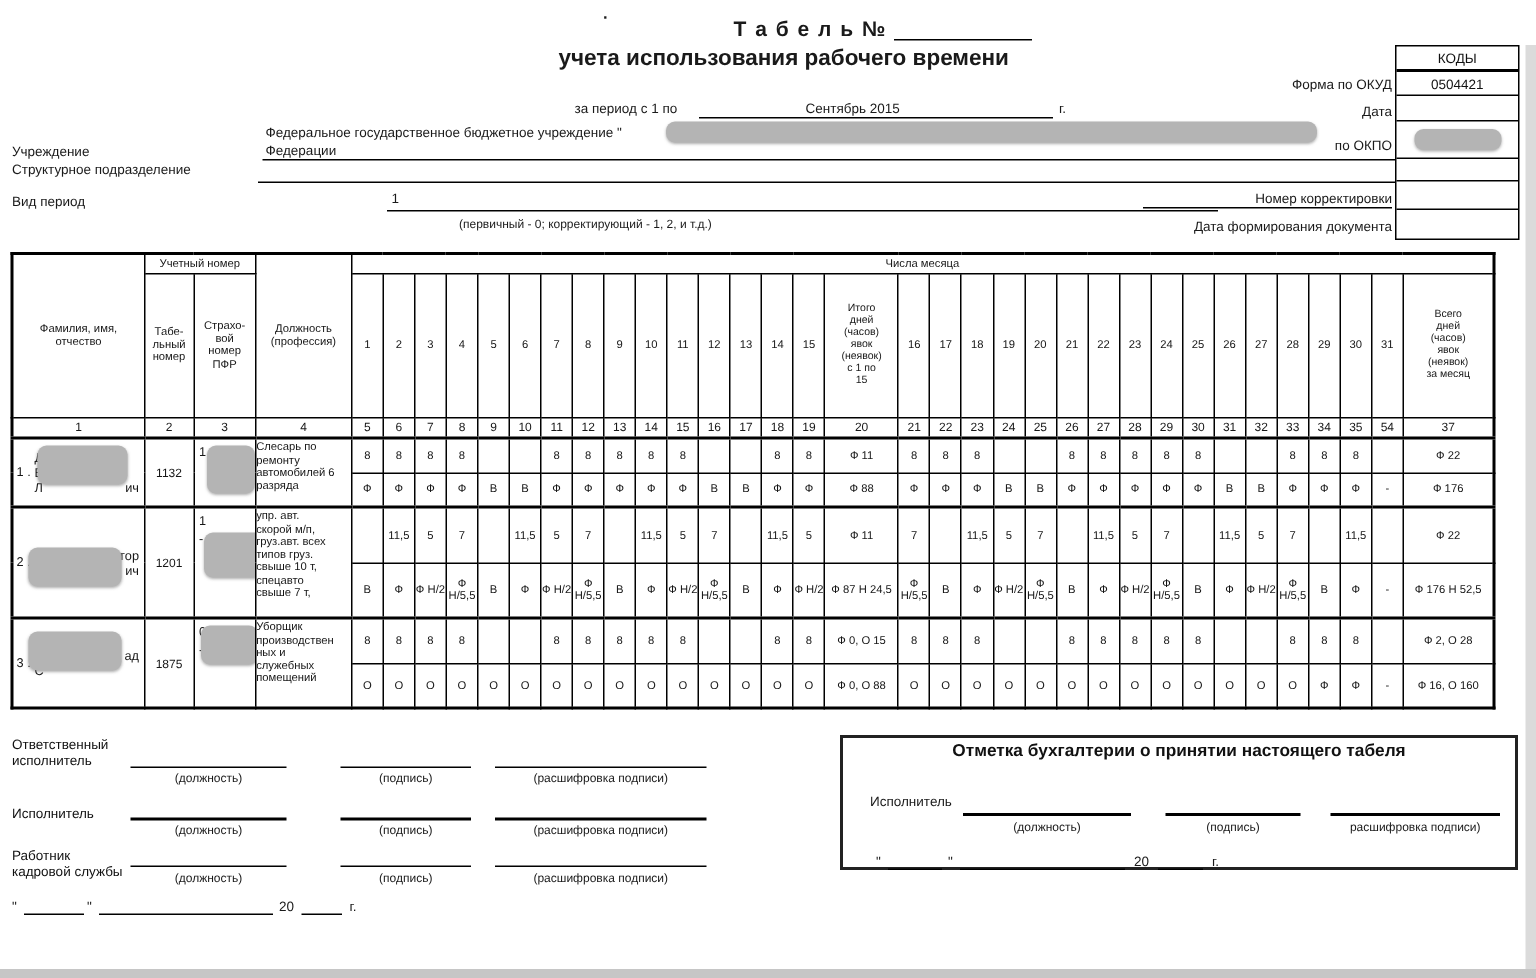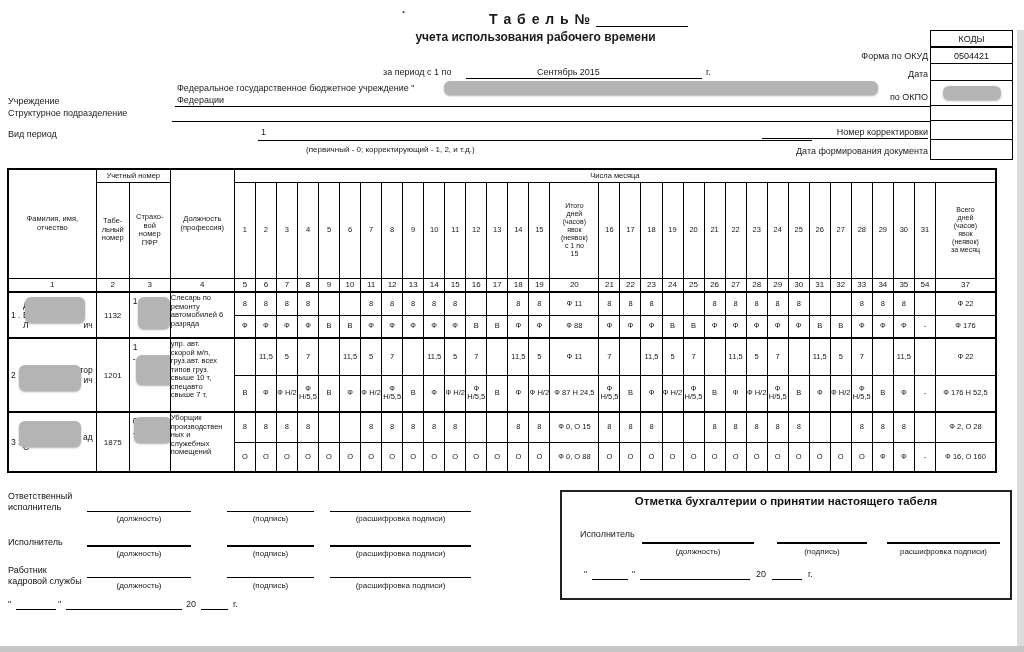--- a/index.html
+++ b/index.html
@@ -5,21 +5,21 @@
 *{margin:0;padding:0;box-sizing:border-box}
 html,body{width:1024px;height:652px}
 body{background:#fff;font-family:"Liberation Sans",sans-serif;color:#111;position:relative;overflow:hidden}
 .page{position:absolute;inset:0;background:#fff}
 .hlabel{position:absolute;font-size:9px;white-space:nowrap;color:#1a1a1a}
 .pre{white-space:pre-line}
 .ul{position:absolute;height:0;border-bottom:1px solid #000}
 .ul.thick{border-bottom-width:2px}
 .blob{position:absolute;background:#b4b4b4;border-radius:6px;box-shadow:0 1px 2px rgba(110,110,110,.55)}
 .title1{left:489px;top:11px;font-weight:bold;font-size:14px;letter-spacing:1px}
-.title2{left:368px;top:30px;width:335px;text-align:center;font-weight:bold;font-size:12px}
+.title2{left:355px;top:30px;width:335px;text-align:center;font-weight:bold;font-size:15px}
 .stray{left:402px;top:6px;font-weight:bold;font-size:11px}
 .rlabel{position:absolute;right:96px;font-size:9px;white-space:nowrap;text-align:right;color:#1a1a1a}
 .codes-box{position:absolute;left:930px;top:30px;width:83px;border:1px solid #000;background:#fff}
 .cb-row{border-bottom:1px solid #000;font-size:9px;text-align:center;position:relative}
 .cb-head{height:17px;line-height:17px;border-bottom-width:2px}
 .cb-val{height:16px;line-height:16px}
 .cb-date{height:17px}
 .cb-okpo{height:25px}
 .cb-e1{height:15px}
 .cb-corr{height:19px}
@@ -40,21 +40,21 @@
 td.fio{text-align:left;position:relative}
 .row-num{position:absolute;left:2px;top:50%;transform:translateY(-50%);font-size:8.5px}
 .name-lines{margin:0 3px 0 14px}
 .name-line{display:flex;justify-content:space-between;font-size:8.5px;line-height:10px;min-height:10px}
 td.pos{text-align:left;vertical-align:top;font-size:7.5px;line-height:8.5px;padding:1px 0 0 0;white-space:pre-line}
 td.ins{position:relative;vertical-align:top;text-align:left;padding:2px 0 0 3px;font-size:8.5px;line-height:12px}
 td.d{font-size:7.5px;line-height:8.5px}
 td.tot{font-size:7.5px;line-height:8.5px}
 .flabel{position:absolute;font-weight:normal;font-size:9px;line-height:11px;white-space:pre-line;color:#111}
 .fsub{position:absolute;font-size:8px;text-align:center;white-space:nowrap;color:#1a1a1a}
-.acc-box{position:absolute;left:560px;top:490px;width:452px;height:110px;border:2px solid #222;background:#fff}
+.acc-box{position:absolute;left:560px;top:490px;width:452px;height:90px;border:2px solid #222;background:#fff}
 .acc-title{text-align:center;font-weight:bold;font-size:11.5px;margin-top:3px}
 .edge-b{position:absolute;left:0;top:646px;width:1024px;height:6px;background:#c6c6c6}
 .edge-r{position:absolute;left:1017px;top:30px;width:7px;height:616px;background:#dbdbdb}
 </style>
 </head>
 <body>
 
 <div class="page">
 
   <div class="hlabel stray">·</div>

